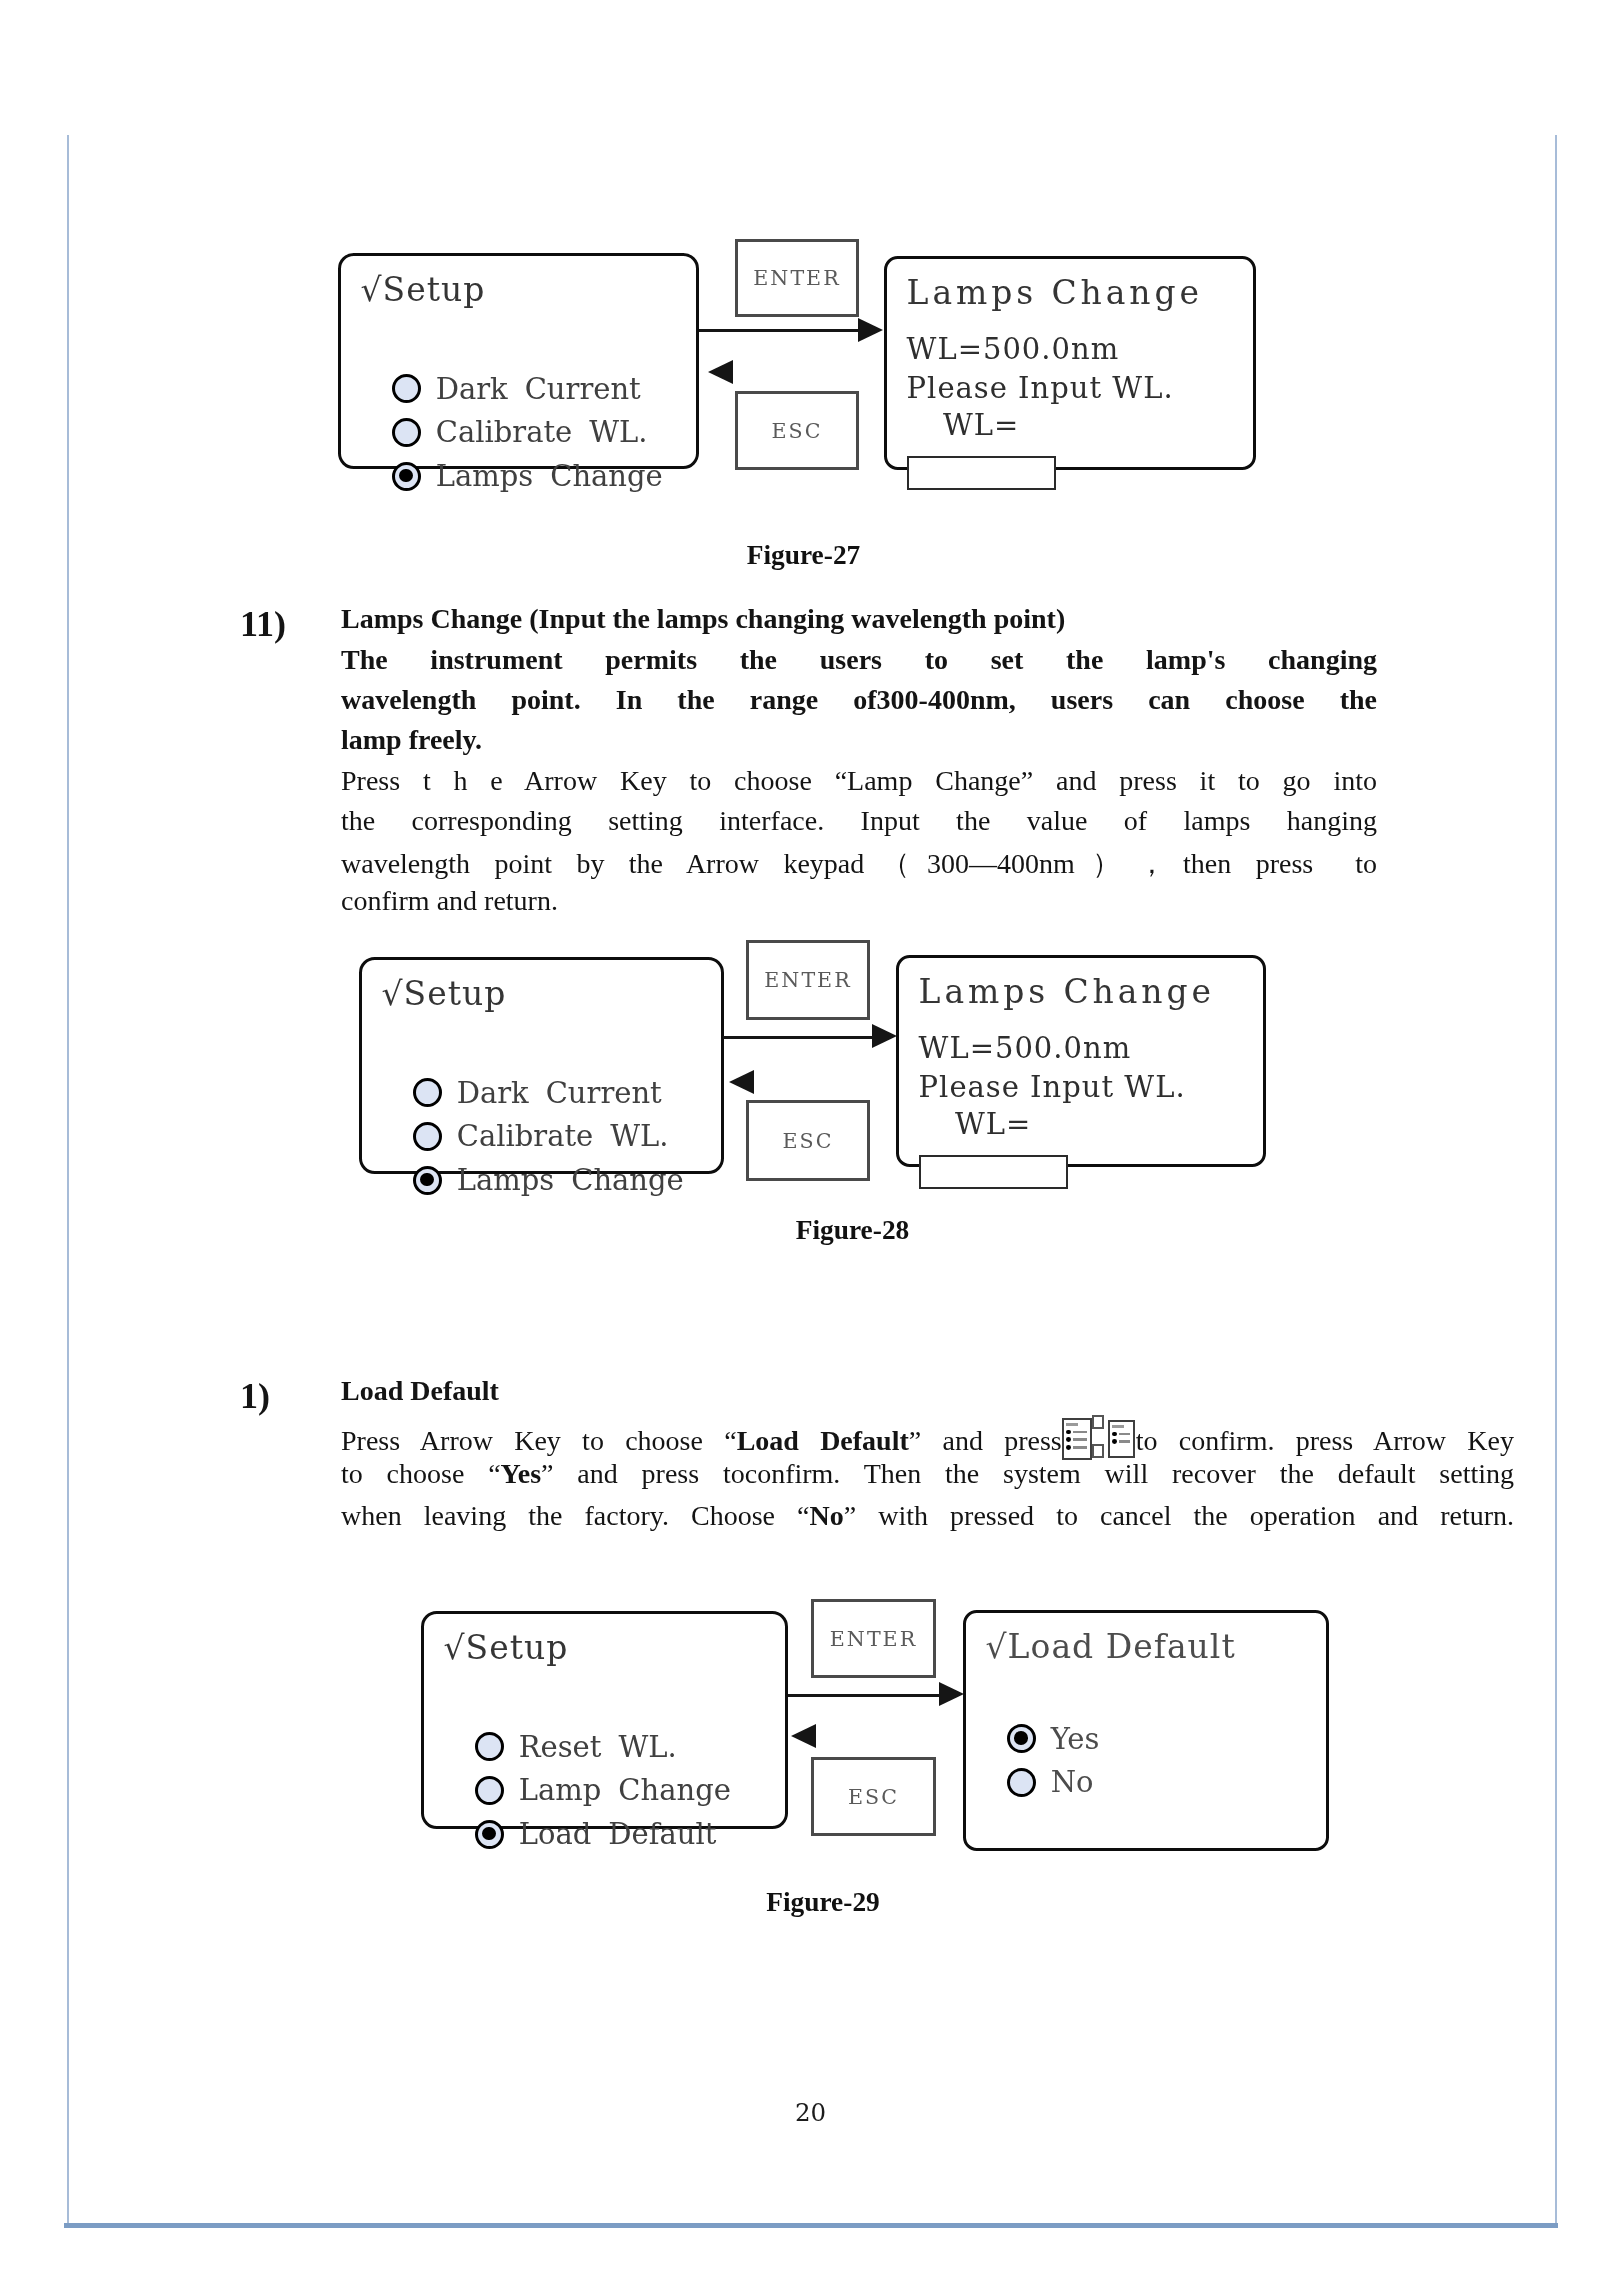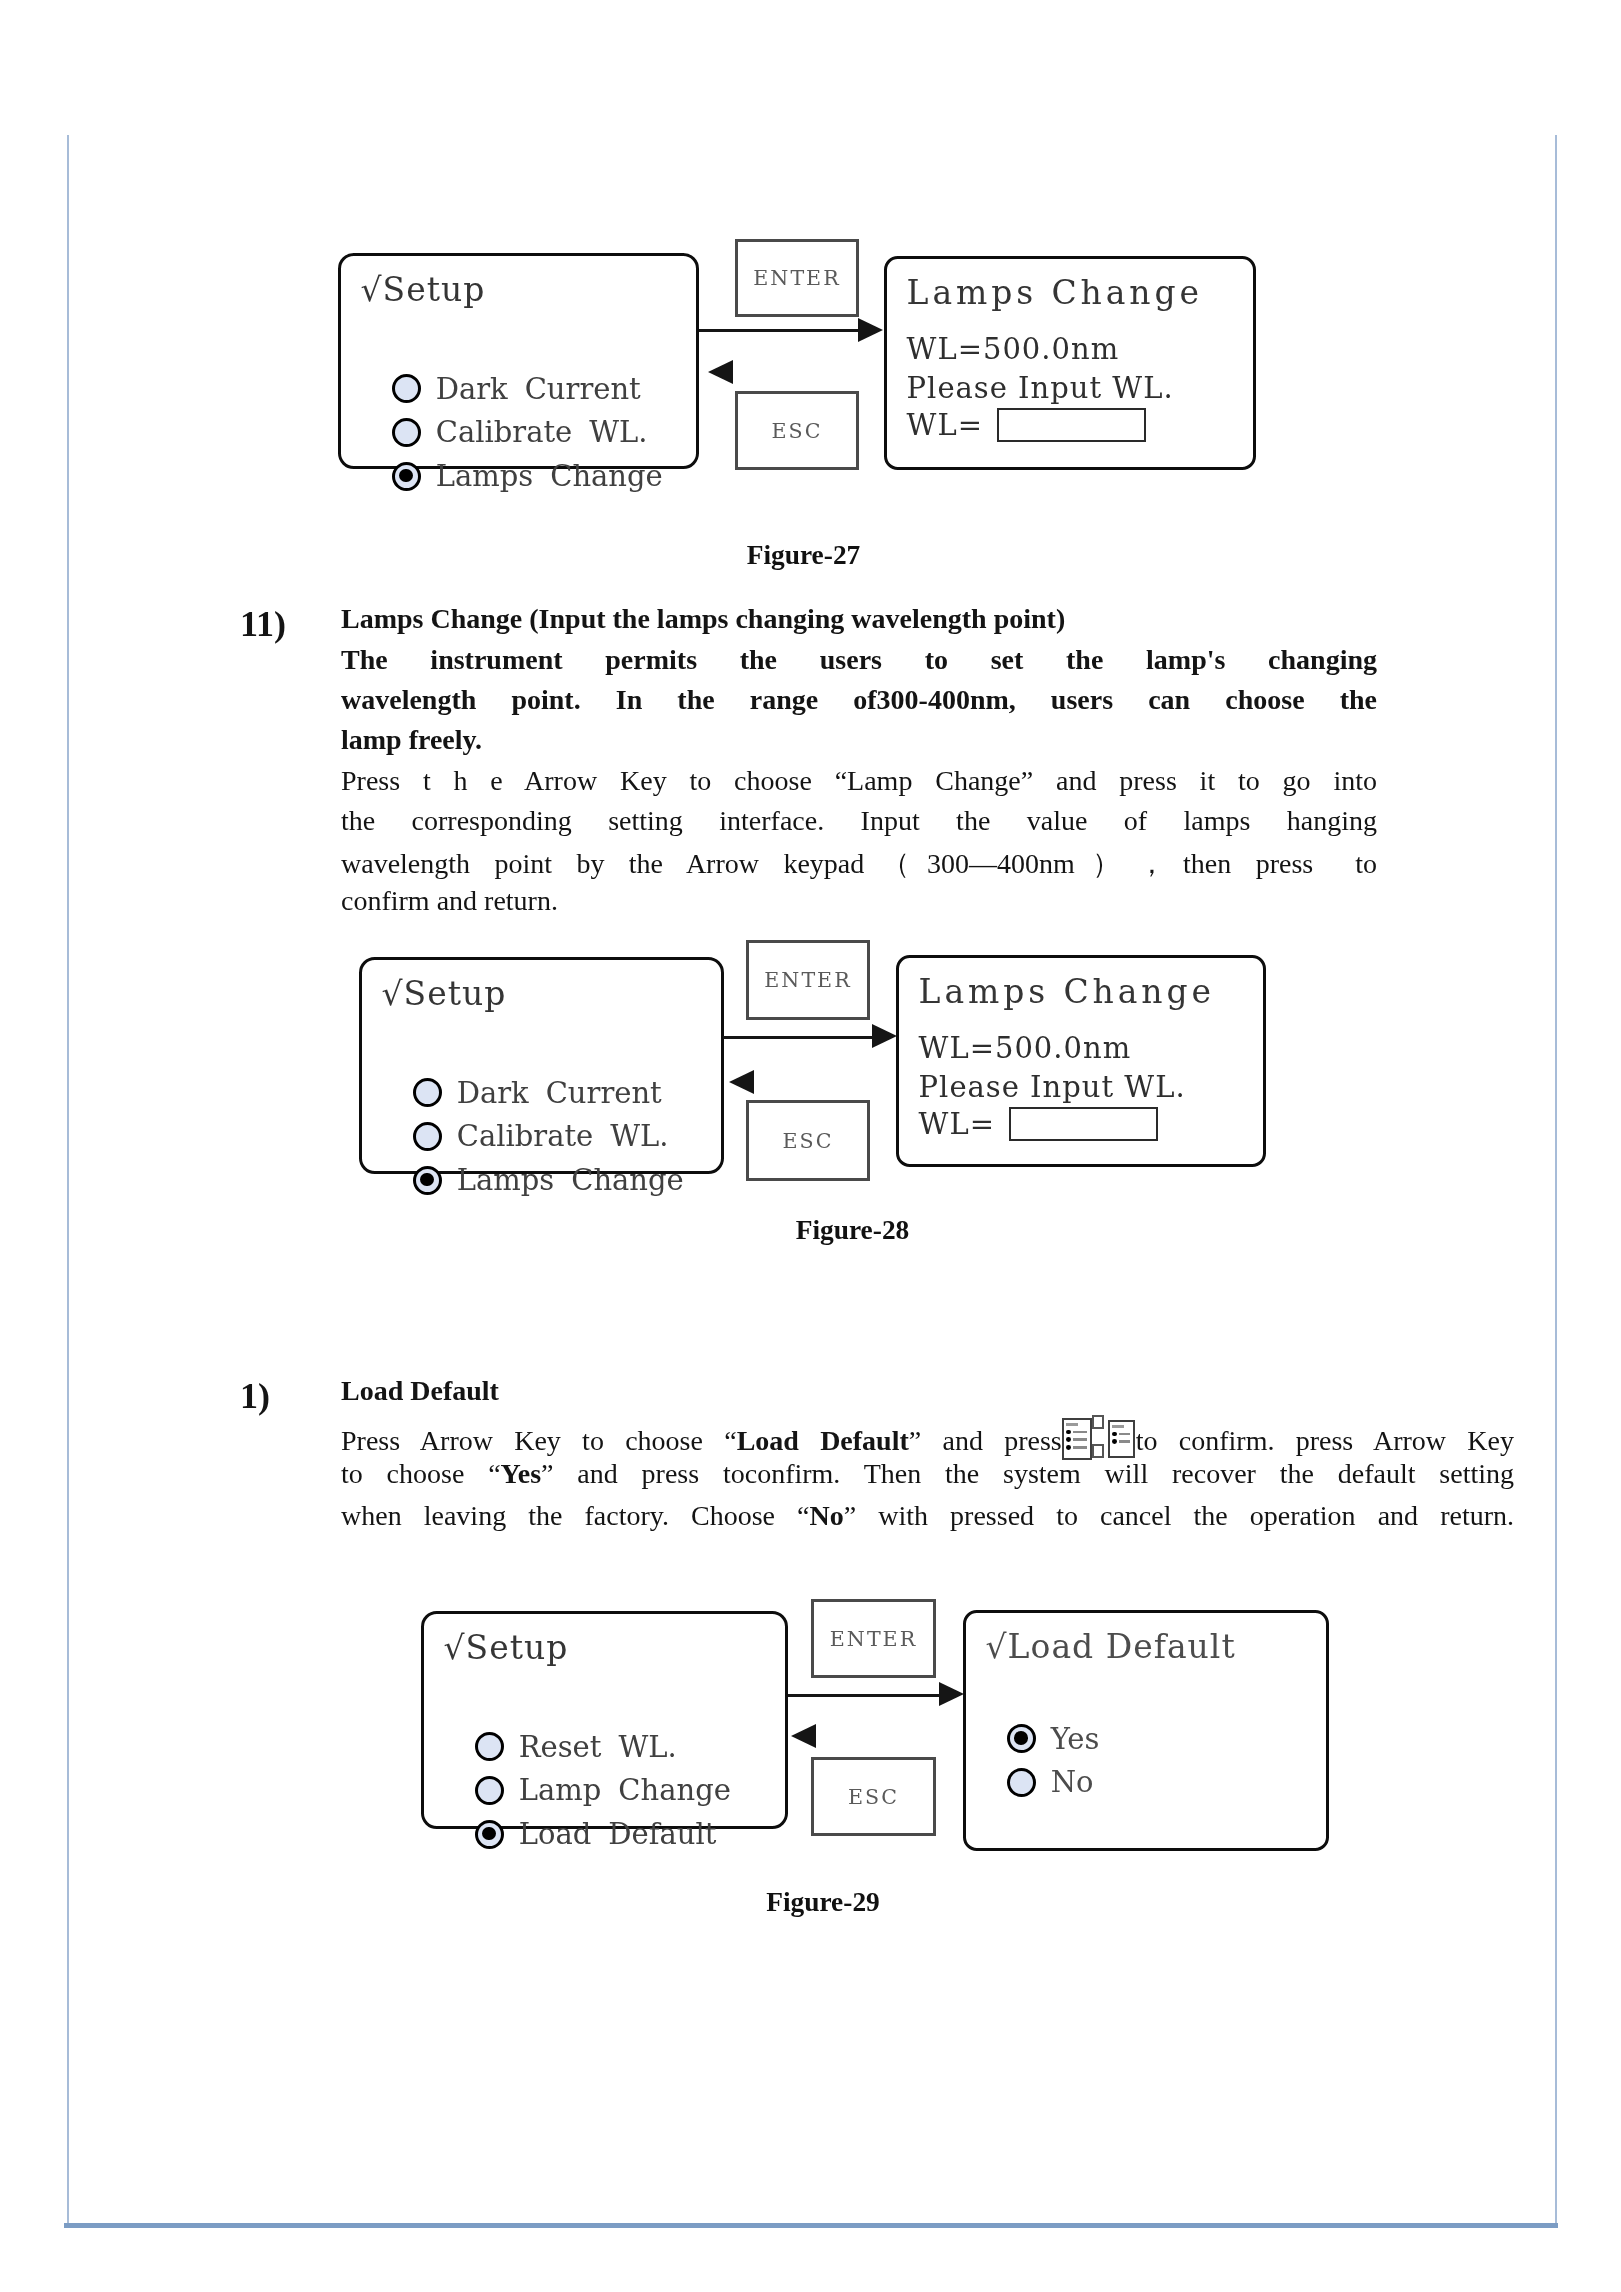--- a/index.html
+++ b/index.html
@@ -24,21 +24,21 @@
                font-size:33px; color:#353535; letter-spacing:1px; }
   .lamps-title { letter-spacing:3.9px; }
   .opts { position:absolute; left:51px; top:74px; display:flex; flex-direction:column; gap:6.9px;margin-top:40px; }
   .radio-row { display:flex; align-items:center; gap:14.7px; height:37px; }
   .radio { width:29px; height:29px; border-radius:50%; border:3.9px solid #000;
            background:#dce4f4; position:relative; flex:0 0 auto; }
   .radio.sel::after { content:""; position:absolute; left:3.9px; top:3.9px; width:13.7px; height:13.7px;
                       background:#000; border-radius:50%; }
   .opt-label { font-family:"DejaVu Serif", serif; font-size:29px; color:#404040; word-spacing:7.8px; }
   .scr-line { position:absolute; left:19.6px; font-family:"DejaVu Serif", serif; font-size:29px; color:#2e2e2e; letter-spacing:1px; }
-  .wl-row { position:absolute; left:19.6px; display:flex; align-items:center; gap:13.7px; }
+  .wl-row { position:absolute; left:19.6px; display:flex; align-items:center; gap:13.7px;flex-direction:column; }
   .wl-input { width:149px; height:34px; border:2.9px solid #2a2a2a; background:#fff; }
   .hline { position:absolute; height:2.9px; background:#151515; }
   .arr { position:absolute; width:0; height:0; }
   .arr-r { border-top:12.7px solid transparent; border-bottom:12.7px solid transparent; border-left:25.5px solid #151515; }
   .arr-l { border-top:12.7px solid transparent; border-bottom:12.7px solid transparent; border-right:25.5px solid #151515; }
   .figcap { position:absolute; font-weight:bold; font-size:27.4px; text-align:center; color:#111; }
 
   
   .listnum { position:absolute; left:240px; font-weight:bold; font-size:36px; }
   .heading { position:absolute; left:341px; font-weight:bold; font-size:28px; }
@@ -218,15 +218,16 @@
         </div>
         <div class="radio-row">
           <span class="radio"></span>
           <span class="opt-label" style="color:#4c4c4c;">No</span>
         </div>
       </div>
     </div>
   </div>
   <div class="figcap" style="left:686px;top:1887px;width:274px;">Figure-29</div>
 
+  <div class="pagenum">20</div>
 
 </div>
 
 
 </body></html>

